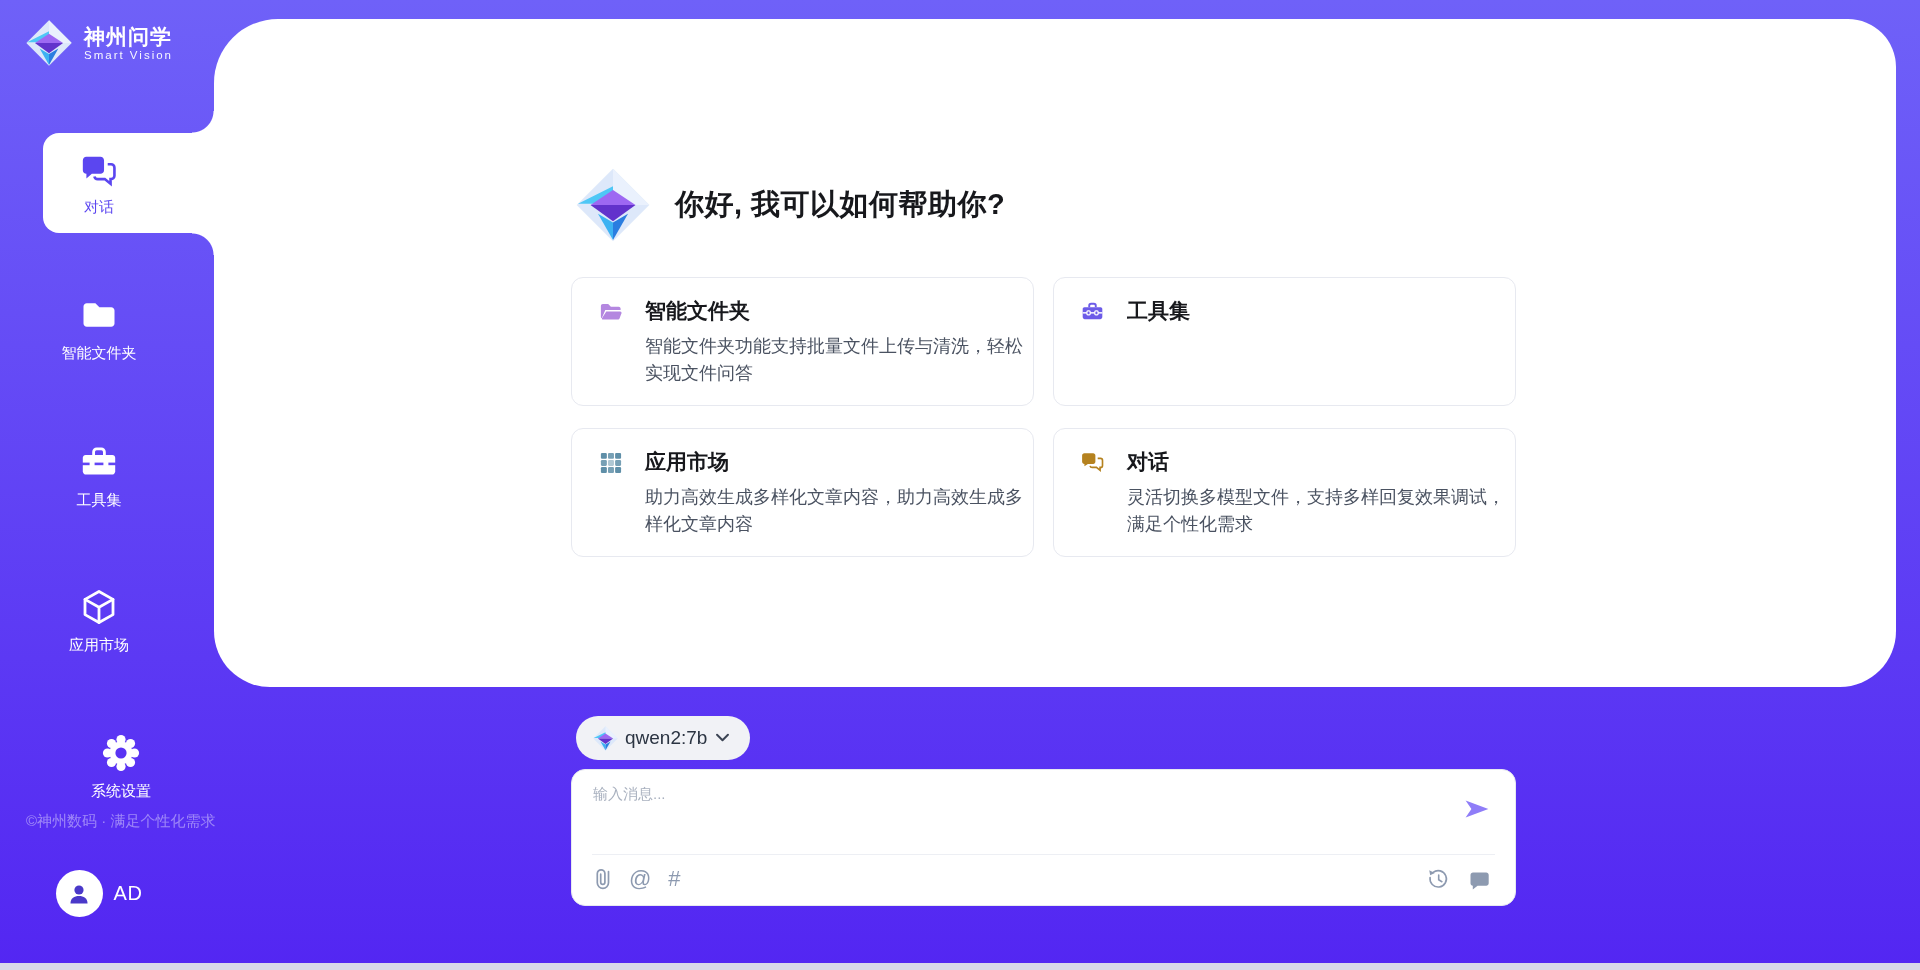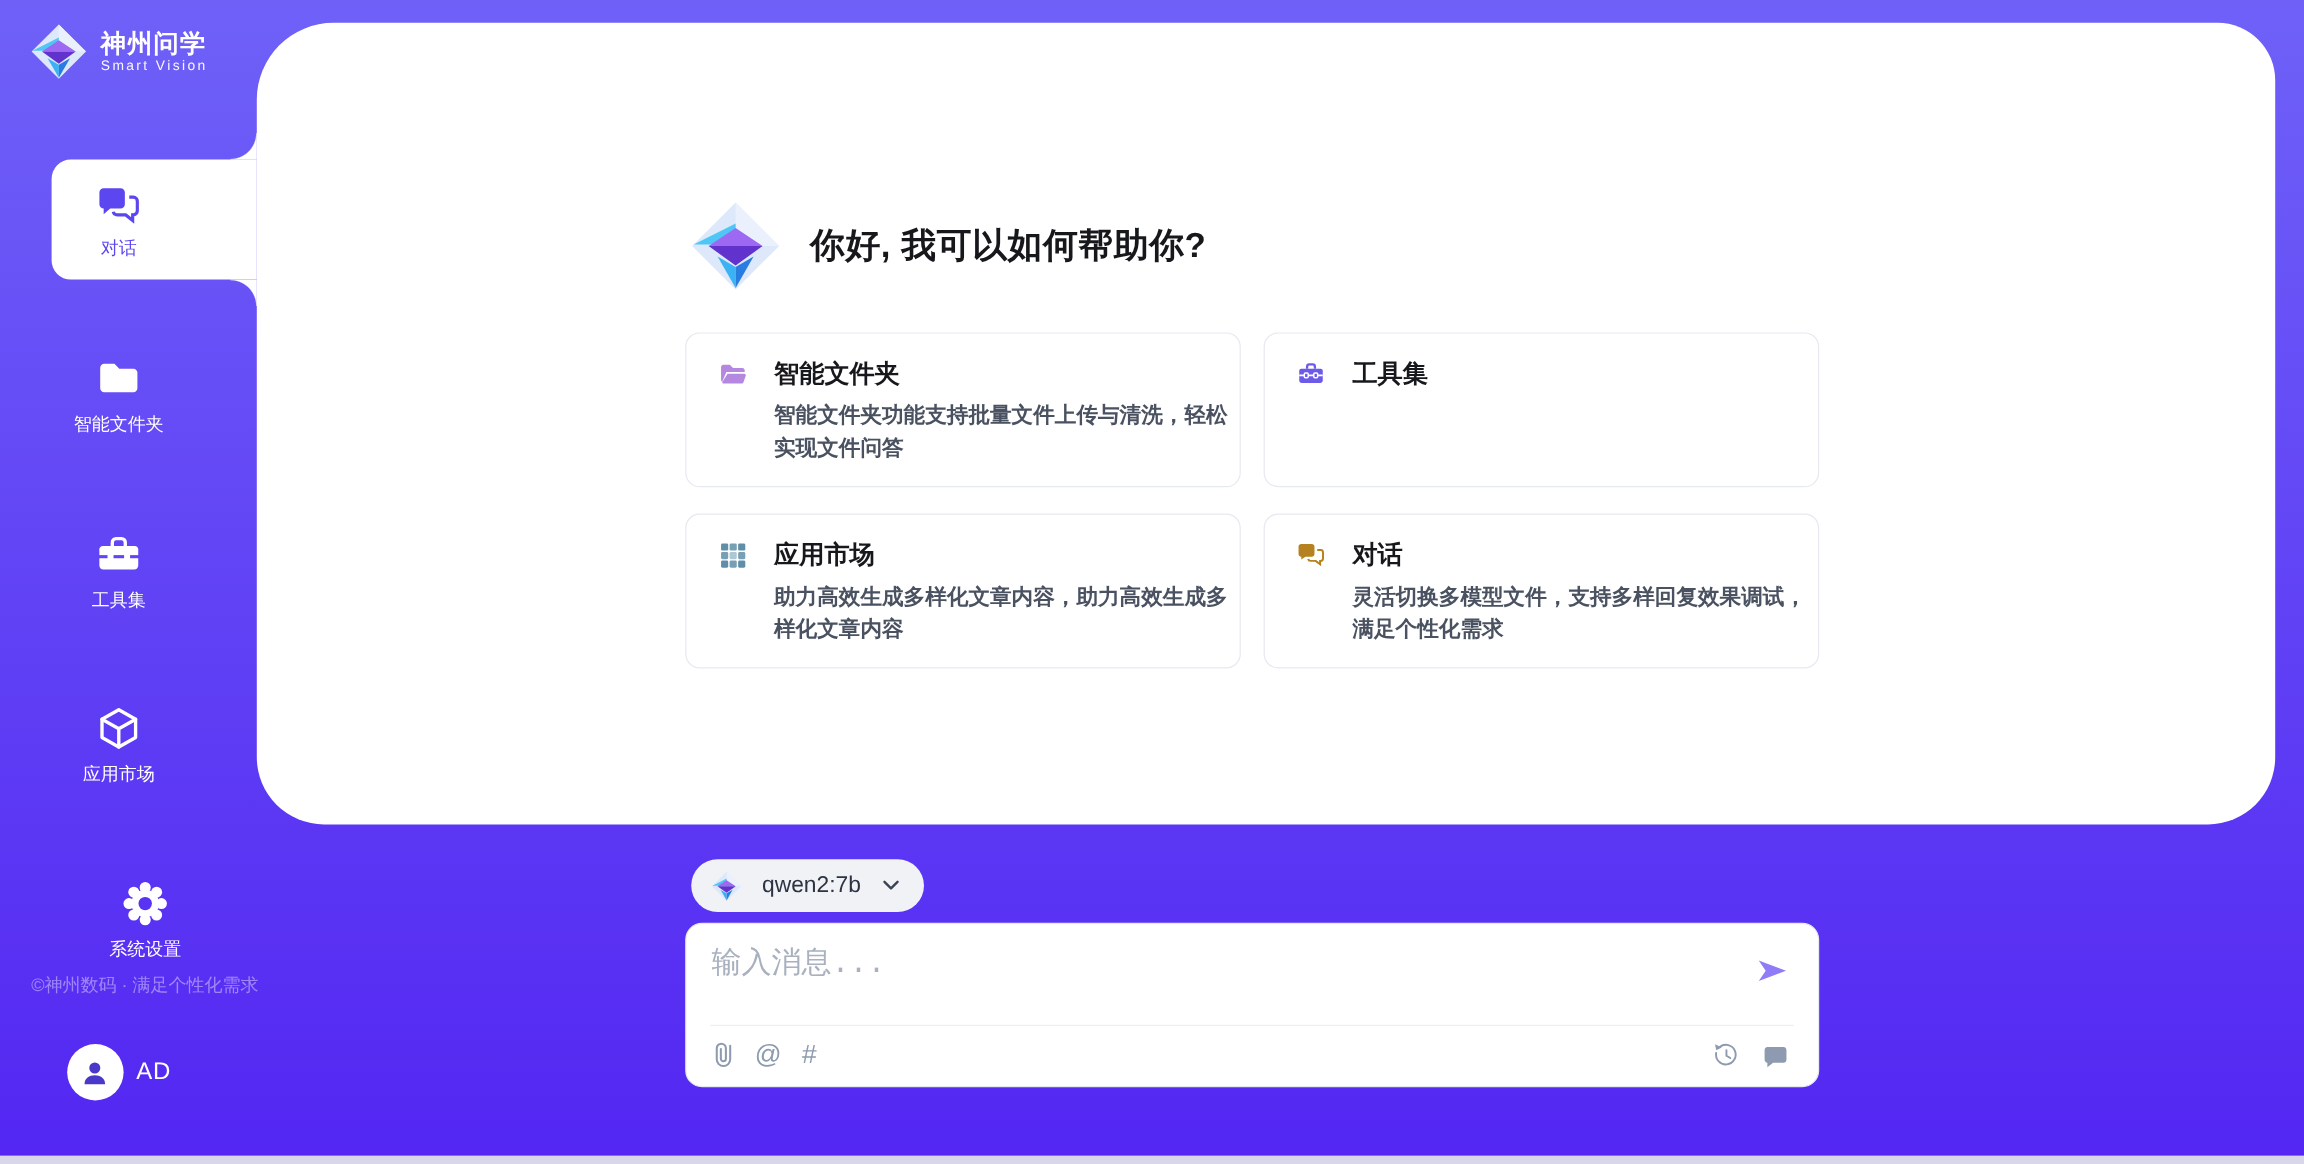--- a/index.html
+++ b/index.html
@@ -73,41 +73,41 @@
     position:absolute; left:357px; top:258px; width:945px;
     display:grid; grid-template-columns:463px 463px; column-gap:19px; row-gap:22px;
   }
   .card {
     background:#fff; border:1px solid var(--card-border); border-radius:12px;
     min-height:127px; padding:19px 24px 18px 26px; cursor:pointer;
   }
   .card-head { display:flex; align-items:center; gap:22px; }
   .card-icon { width:25px; height:25px; flex:0 0 auto; }
   .card-title { font-size:21px; font-weight:700; color:#17181c; }
-  .card-desc { margin:8px 0 0 47px; width:385px; font-size:18px; line-height:27px; color:var(--desc-text);font-weight:bold; }
+  .card-desc { margin:8px 0 0 47px; width:385px; font-size:18px; line-height:27px; color:var(--desc-text); }
 
   
   .model-pill {
     position:absolute; left:362px; top:697px; height:44px; border-radius:22px;
-    background:var(--pill-bg); display:inline-flex; align-items:center; gap:16px;
+    background:var(--pill-bg); display:inline-flex; align-items:center; gap:6px;
     padding:0 20px 0 16px; cursor:pointer;
   }
   .pill-gem { width:27px; height:27px; }
   .pill-label { font-size:19px; color:#2b3442; }
   .pill-chevron { width:15px; height:10px; color:#3c4454; margin-left:2px; }
 
   
   .composer {
     position:absolute; left:357px; top:750px; width:945px; height:137px;
     background:#fff; border:1px solid var(--card-border); border-radius:14px;
   }
   .composer textarea {
     position:absolute; left:21px; top:15px; width:860px; height:58px;
     border:none; outline:none; resize:none; background:transparent;
-    font-family:Liberation Mono, monospace; font-size:25px; color:#333;
+    font-family:Liberation Sans, sans-serif; font-size:15px; color:#333;
   }
   .composer textarea::placeholder { color:#a9b1bf; }
   .send-btn { position:absolute; right:24px; top:26px; width:28px; height:26px; cursor:pointer; color:var(--send); }
   .composer-divider { position:absolute; left:20px; right:20px; top:84px; height:1px; background:#edeff4; }
   .composer-left { position:absolute; left:22px; bottom:14px; display:flex; align-items:center; gap:17px; color:var(--muted-icon); }
   .composer-right { position:absolute; right:24px; bottom:14px; display:flex; align-items:center; gap:18px; color:var(--muted-icon); }
   .glyph-btn { font-size:22px; line-height:1; cursor:pointer; color:var(--muted-icon); }
   .svg-btn { cursor:pointer; }
 </style>
 </head>

